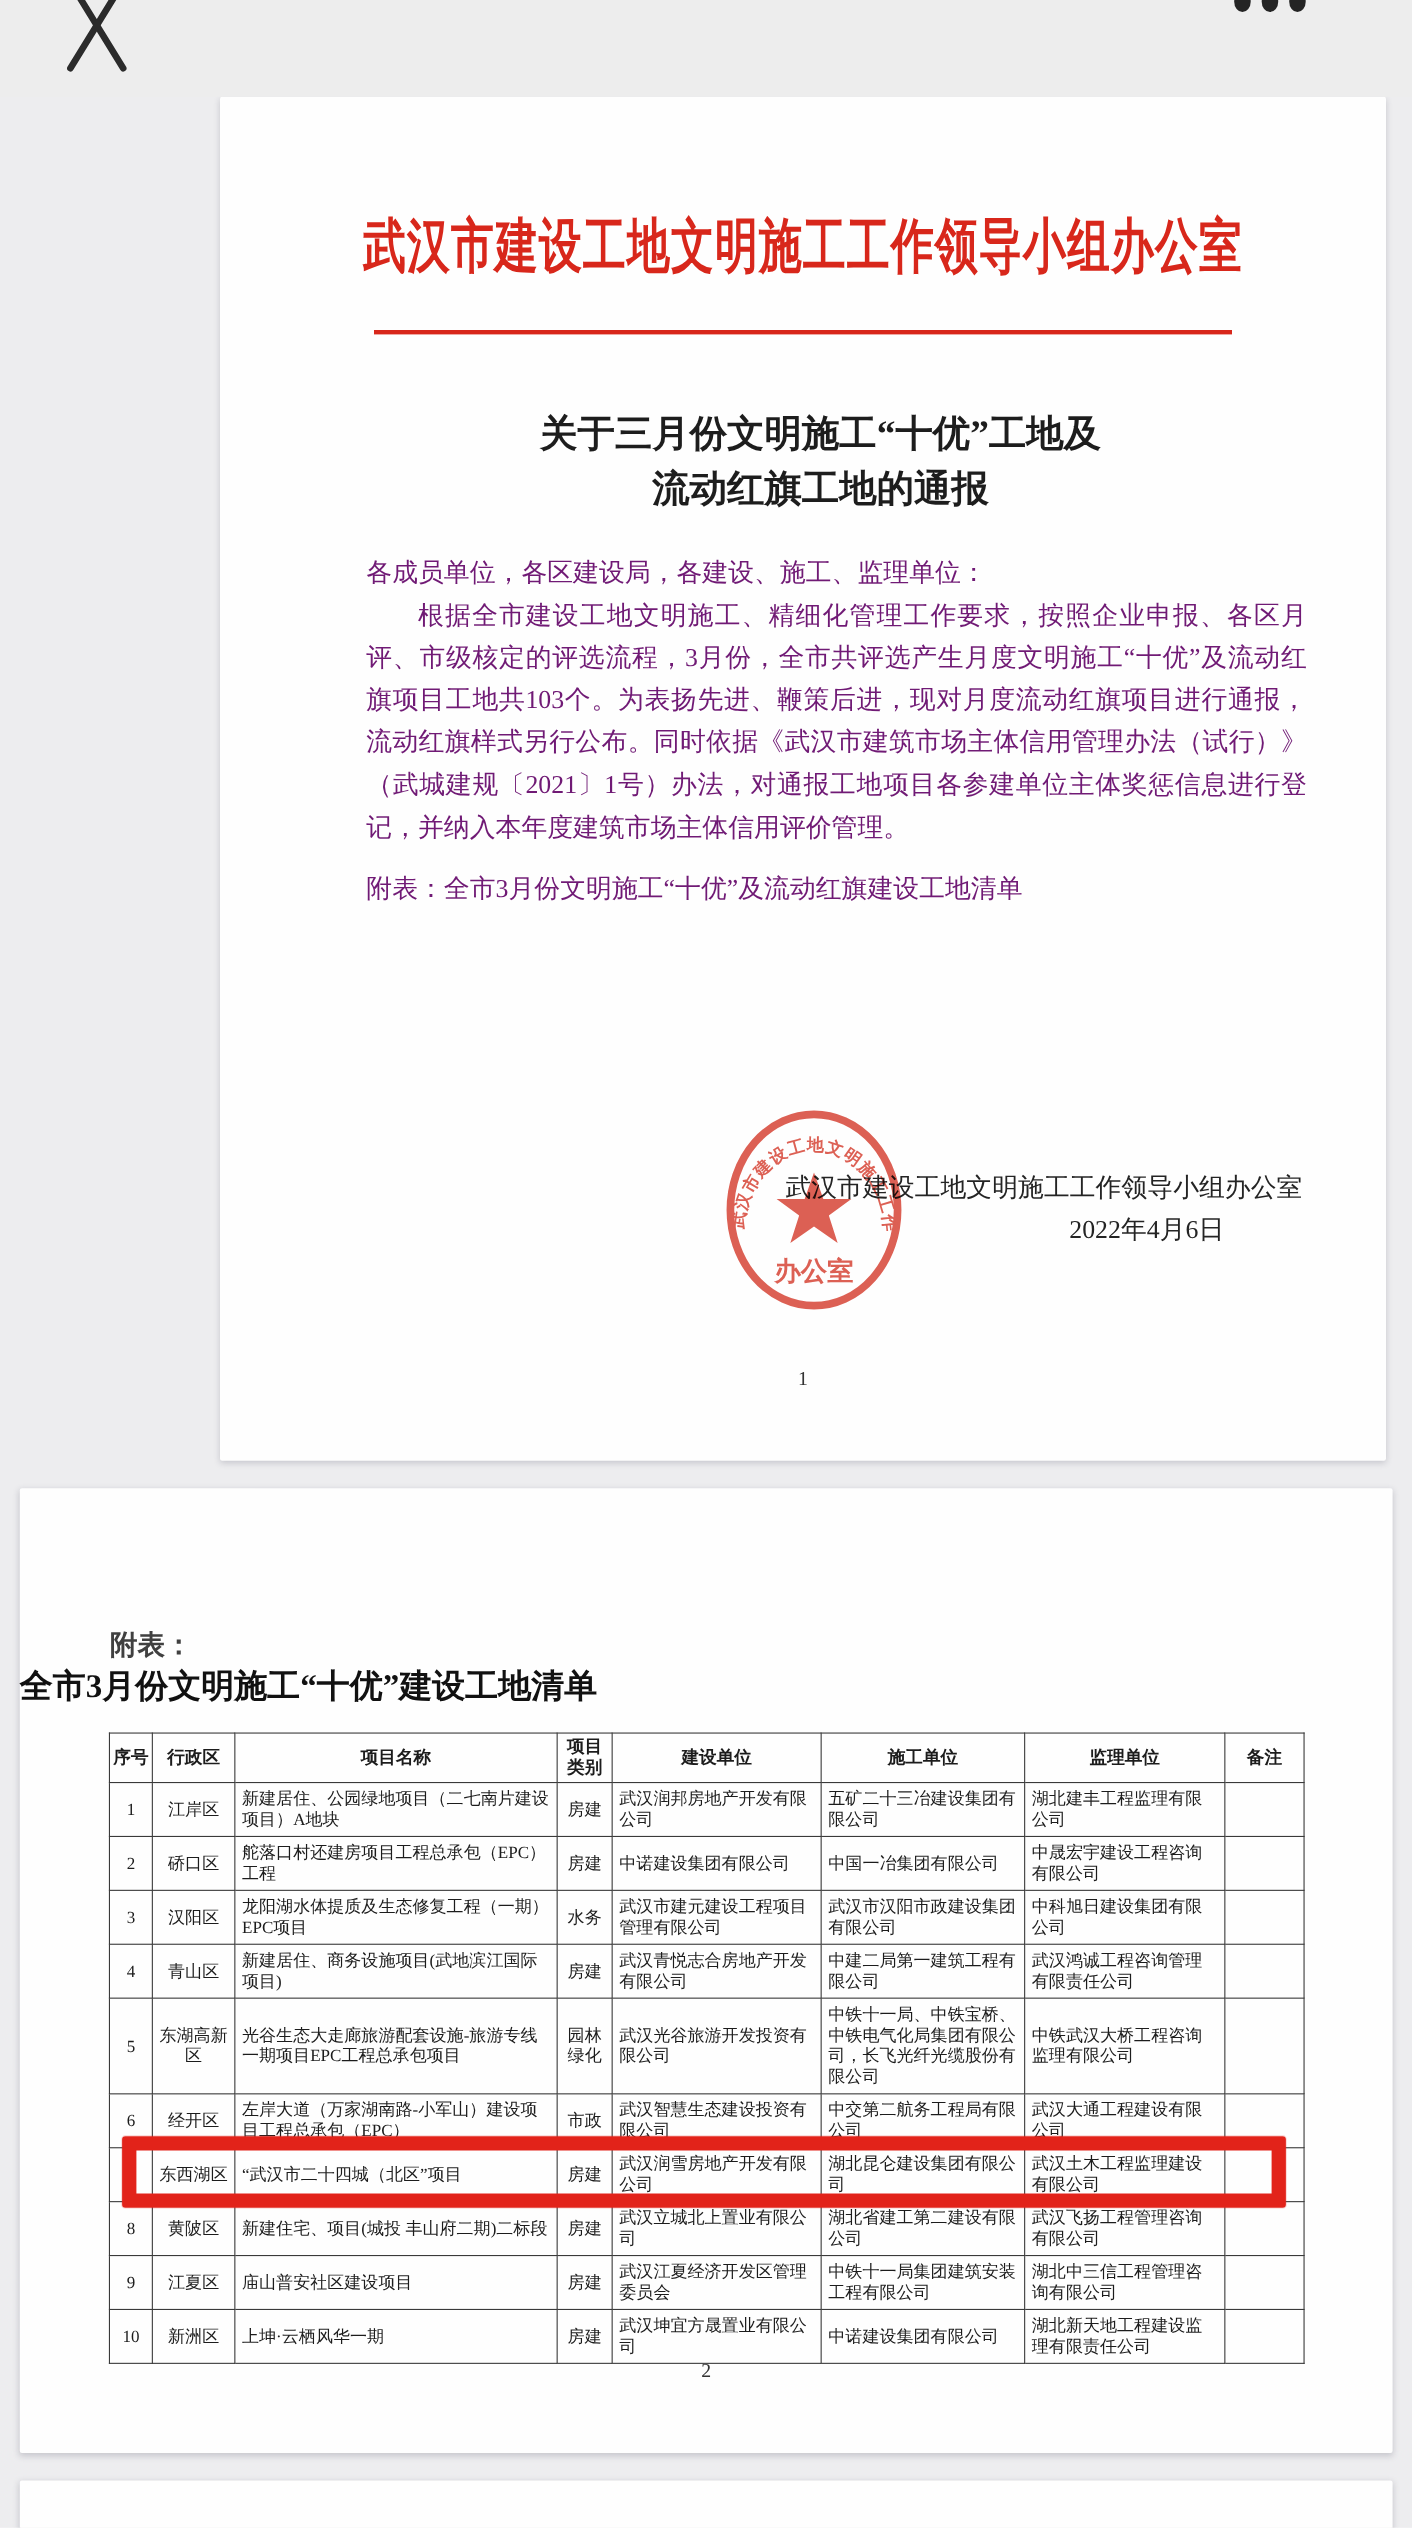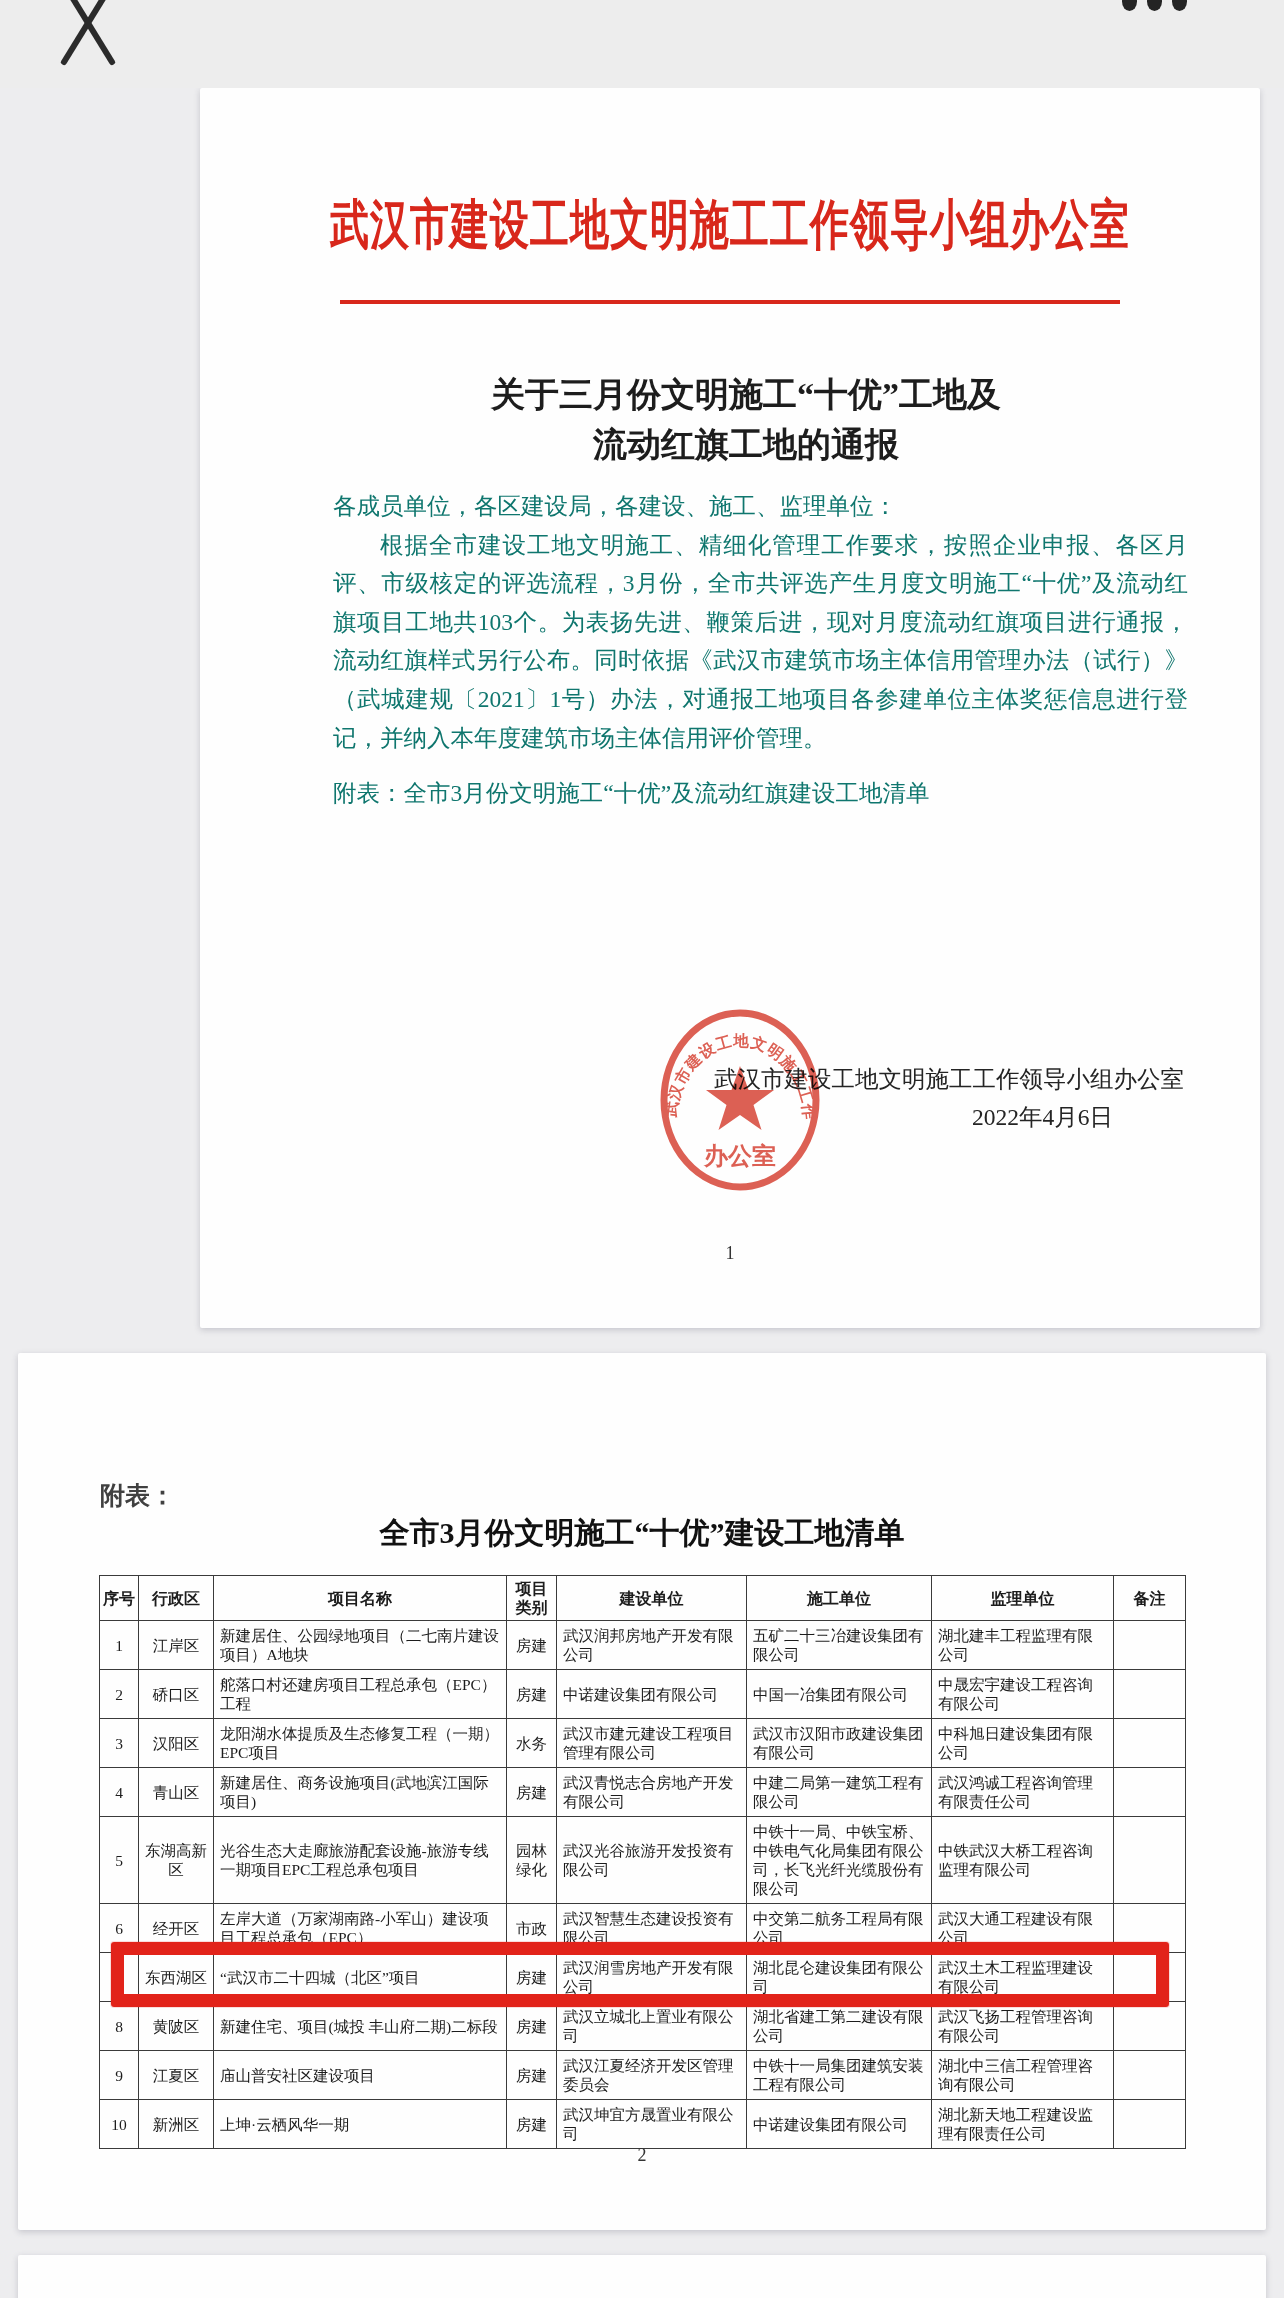--- a/index.html
+++ b/index.html
@@ -22,33 +22,33 @@
   #page3{left:18px;top:2255px;width:1248px;height:70px;}
   
   .letterhead{margin-top:96px;text-align:center;height:82px;line-height:82px;}
   .letterhead span{
     display:inline-block;transform:scaleY(1.38);transform-origin:center;
     font-family:"Liberation Sans","DejaVu Sans",sans-serif;
     font-weight:bold;font-size:39px;color:#d8271b;letter-spacing:1px;white-space:nowrap;
   }
   .red-rule{margin:34px auto 0 auto;width:780px;height:4px;background:#d8271b;}
   .doc-title{margin-top:66px;text-align:center;font-weight:bold;font-size:34px;line-height:50px;color:#1d1d1d;padding-left:32px;}
-  .body-text{margin:17px 72px 0 133px;font-size:23.5px;line-height:38.6px;color:#0f766e;text-align:justify;}
+  .body-text{margin:32px 72px 0 133px;font-size:23.5px;line-height:38.6px;color:#701a75;text-align:justify;}
   .salutation{text-indent:0;}
   .main-para{text-indent:47px;margin-top:0;}
   .attachment{margin-top:17px;padding-left:78px;text-indent:-78px;}
   .signer-line{position:absolute;top:975px;right:76px;font-size:23.5px;color:#242424;z-index:1;}
   .date-line{position:absolute;top:1013px;right:147px;font-size:23.5px;color:#242424;z-index:1;}
   .seal{position:absolute;left:452px;top:916px;z-index:2;opacity:.88;mix-blend-mode:multiply;}
   .pagenum{position:absolute;left:0;width:100%;text-align:center;font-size:18px;color:#333;}
   #page1 .pagenum{top:1155px;}
   #page2 .pagenum{top:792px;}
   
   .appendix-label{position:absolute;left:82px;top:126px;font-size:25px;font-weight:bold;color:#404040;}
-  .table-title{position:absolute;left:0;top:160px;width:100%;text-align:center;font-size:30px;font-weight:bold;color:#111;}
+  .table-title{position:absolute;left:0;top:160px;width:100%;text-align:left;font-size:30px;font-weight:bold;color:#111;}
   .table-wrap{position:absolute;left:81px;top:222px;width:1086px;}
   table.sheet{border-collapse:collapse;width:1086px;table-layout:fixed;
     font-size:15.5px;line-height:19px;color:#1c1c1c;}
   table.sheet th,table.sheet td{border:1.6px solid #3a3a3a;padding:5px 6px;vertical-align:middle;word-break:break-all;}
   table.sheet th{font-weight:bold;font-size:16px;text-align:center;padding:3px 2px;}
   td.c-seq,td.c-district,td.c-category,td.c-remark{text-align:center;}
   td.c-project,td.c-builder,td.c-contractor,td.c-supervisor{text-align:left;}
   col.w-seq{width:39px;}col.w-district{width:75px;}col.w-project{width:293px;}
   col.w-category{width:50px;}col.w-builder{width:190px;}col.w-contractor{width:185px;}
   col.w-supervisor{width:182px;}col.w-remark{width:72px;}

